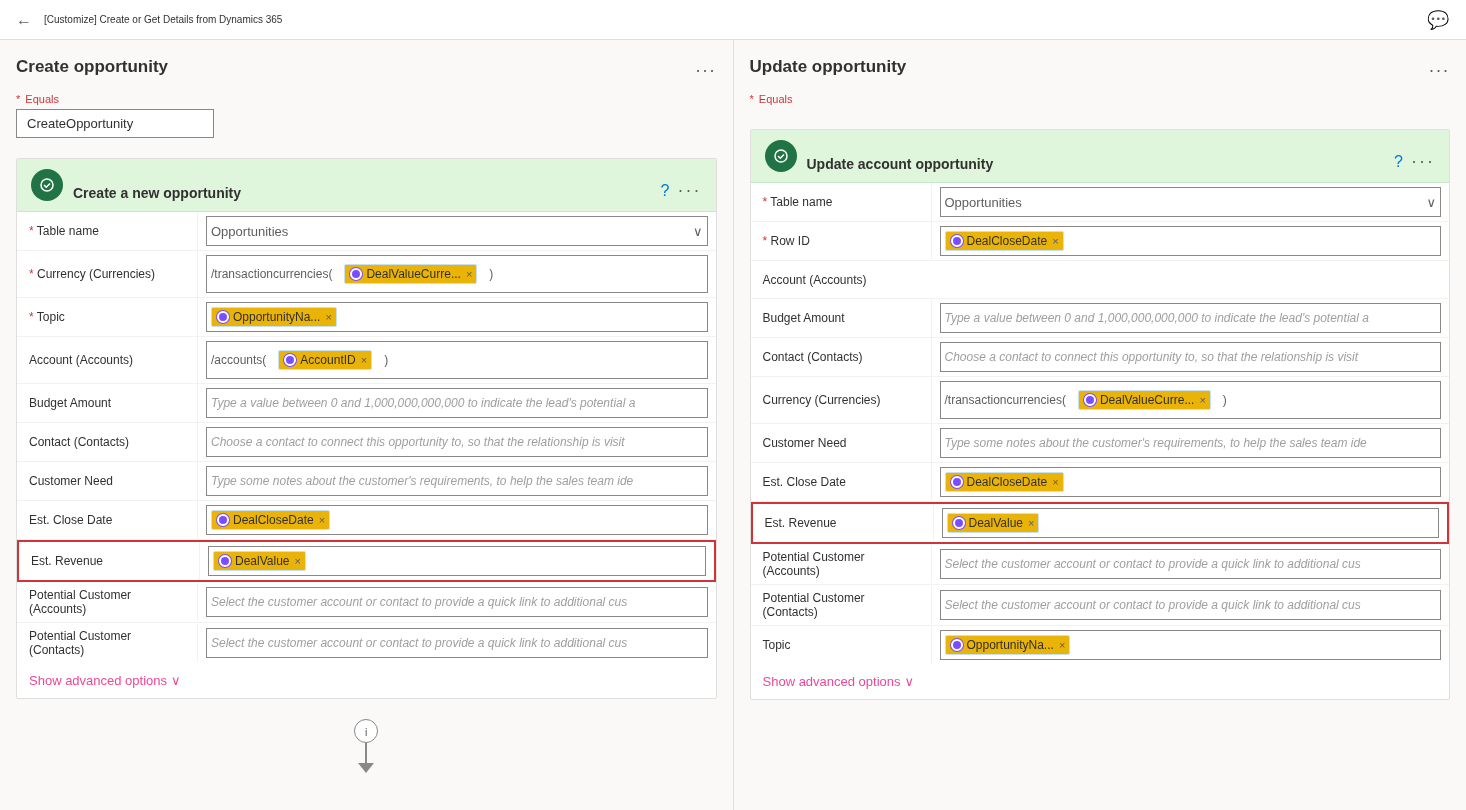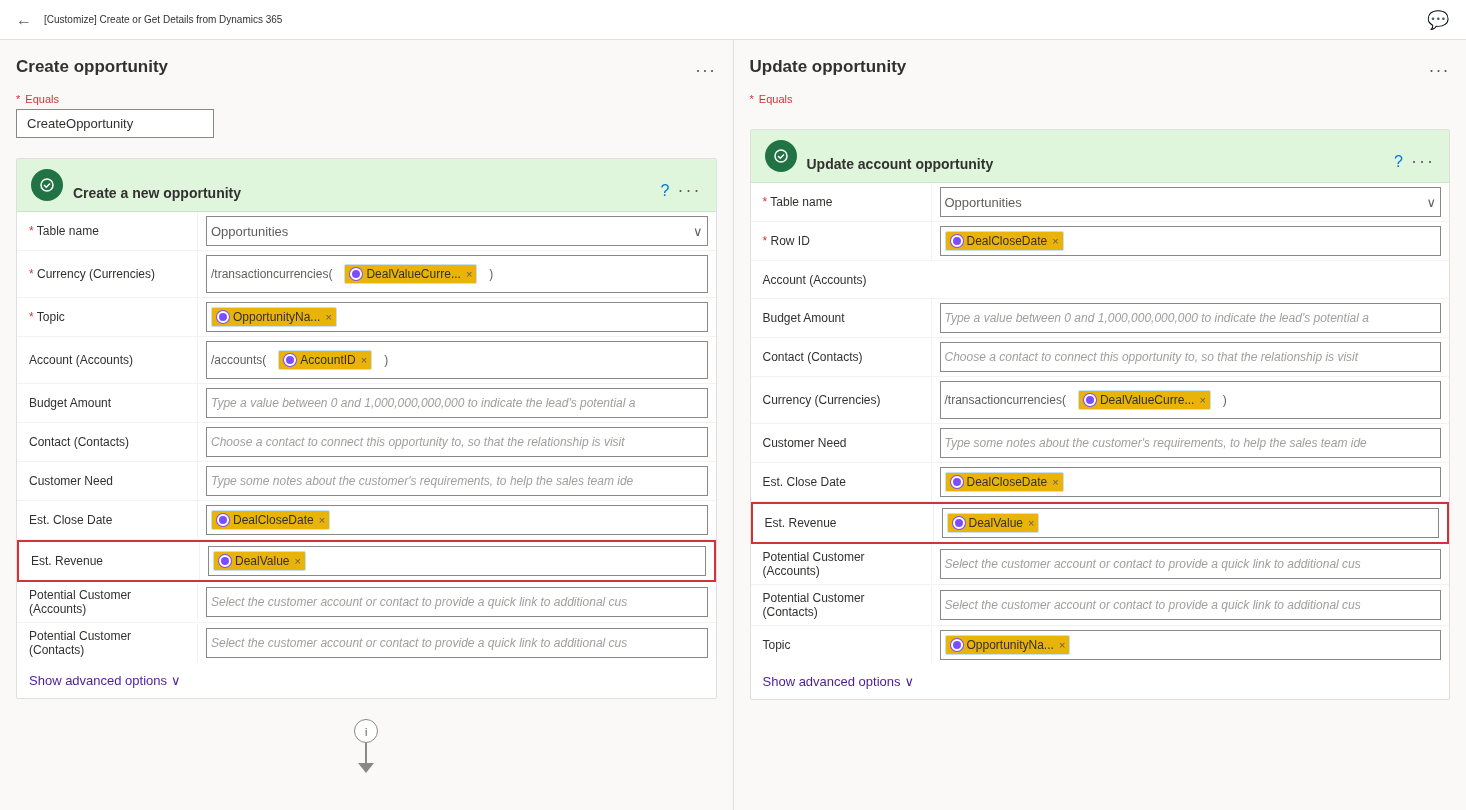--- a/index.html
+++ b/index.html
@@ -245,21 +245,21 @@
 
     
     .form-row.highlighted {
       border: 2px solid #d13438;
       background: #fff;
     }
 
     
     .advanced-options {
       padding: 10px 12px;
-      color: #4c1d95;
+      color: #ec4899;
       cursor: pointer;
       font-size: 13px;
       display: flex;
       gap: 4px;
     }
 
     
     .flow-arrow {
       display: flex;
       flex-direction: column;

